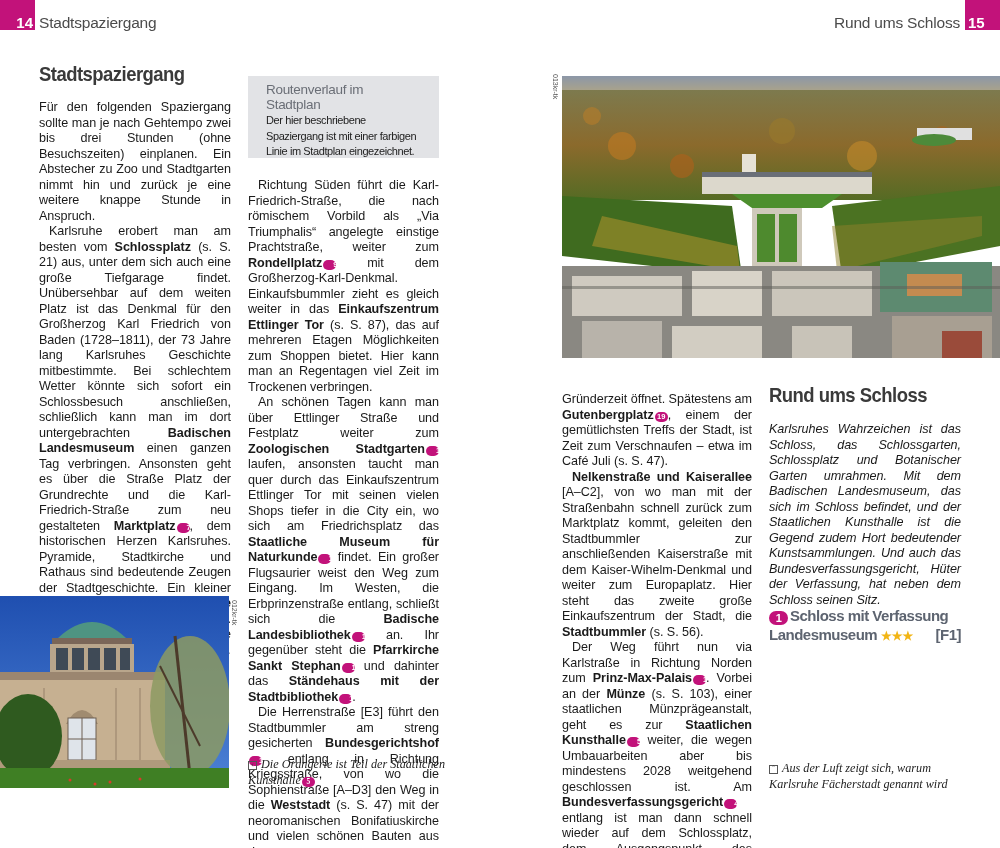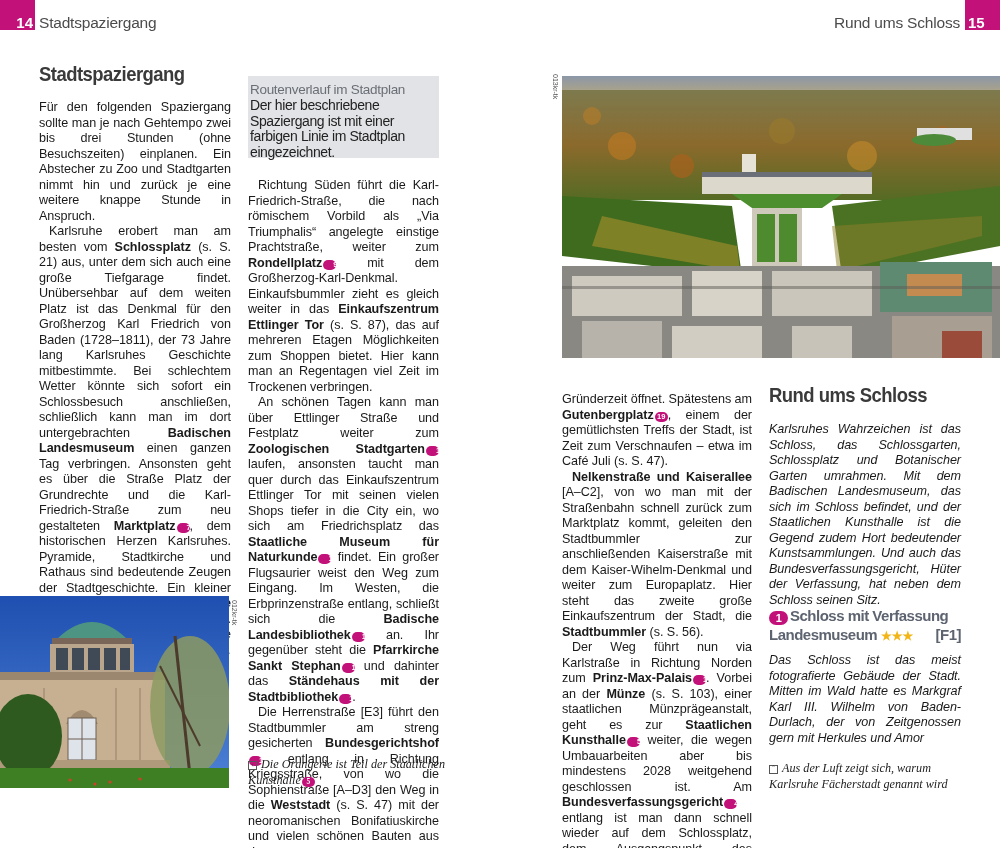--- a/index.html
+++ b/index.html
@@ -27,23 +27,23 @@
   
   .col { position: absolute; font-size: 12.6px; line-height: 15.5px; text-align: justify; hyphens: manual; letter-spacing: -0.05px; }
   .col p { text-indent: 0; }
   .col p.ind { text-indent: 10px; }
   .col b { font-weight: bold; }
   .col i { font-style: italic; }
 
   .marker { display: inline-block; width: 13px; height: 10px; border-radius: 6px; background: #c2127a; color: #fff; font-size: 7.5px; font-weight: bold; line-height: 10px; text-align: center; vertical-align: 0px; margin-left: 1px; }
 
   
-  .infobox { position: absolute; left: 248px; top: 76px; width: 191px; height: 82px; background: #e2e3e6; padding: 6px 2px; }
+  .infobox { position: absolute; left: 248px; top: 76px; width: 191px; height: 82px; background: #e2e3e6; padding: 6px 18px; }
   .infobox-title { font-size: 13.5px; color: #6a6e76; letter-spacing: -0.3px; margin-bottom: 1px; }
-  .infobox-text { font-size: 14px; line-height: 15.5px; color: #222; letter-spacing: -0.4px; }
+  .infobox-text { font-size: 11px; line-height: 15.5px; color: #222; letter-spacing: -0.4px; }
 
   
   .photo { position: absolute; overflow: hidden; }
   .credit { position: absolute; font-size: 7px; color: #555; transform: rotate(90deg); transform-origin: left top; white-space: nowrap; }
 
   .caption { position: absolute; font-family: "Liberation Serif", serif; font-style: italic; font-size: 12.2px; line-height: 16px; color: #222; }
   .cap-icon { display: inline-block; width: 9px; height: 9px; border: 1px solid #555; font-style: normal; font-size: 7px; line-height: 7px; text-align: center; color: #333; margin-right: 4px; vertical-align: 1px; font-family: "DejaVu Sans", sans-serif; }
 
   .poi-title { position: absolute; left: 769px; top: 606px; width: 192px; font-weight: bold; font-size: 15px; line-height: 19px; color: #5d6470; letter-spacing: -0.5px; }
   .poi-marker { display: inline-block; width: 19px; height: 14px; border-radius: 7px; background: #c2127a; color: #fff; font-size: 11px; line-height: 14px; text-align: center; vertical-align: -1px; margin-right: 2px; }
@@ -209,20 +209,17 @@
   <div class="col" style="left:269px; top:422px; width:192px;">
     <p><i>Karlsruhes Wahrzeichen ist das Schloss, das Schlossgarten, Schlossplatz und Botanischer Garten umrahmen. Mit dem Badischen Landesmuseum, das sich im Schloss befindet, und der Staatlichen Kunsthalle ist die Gegend zudem Hort bedeutender Kunstsammlungen. Und auch das Bundesverfassungsgericht, Hüter der Verfassung, hat neben dem Schloss seinen Sitz.</i></p>
   </div>
 
   <div class="poi-title" style="left:269px;">
     <span class="poi-marker">1</span><span>Schloss mit Verfassung Landesmuseum</span>
     <span class="stars">★★★</span>
     <span class="gridref">[F1]</span>
   </div>
 
-  <div class="col" style="left:269px; top:653px; width:192px;">
-    <p><i>Das Schloss ist das meist fotografierte Gebäude der Stadt. Mitten im Wald hatte es Markgraf Karl III. Wilhelm von Baden-Durlach, der von Zeitgenossen gern mit Herkules und Amor</i></p>
-  </div>
 
   <div class="caption" style="left:269px; top:760px; width:210px;">
     <span class="cap-icon">ˆ</span><span>Aus der Luft zeigt sich, warum Karlsruhe Fächerstadt genannt wird</span>
   </div>
 </div>
 
 </body></html>

